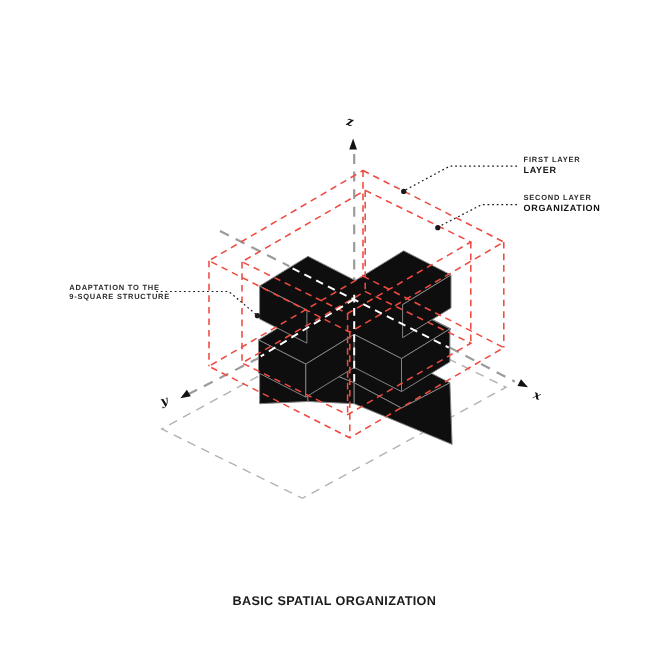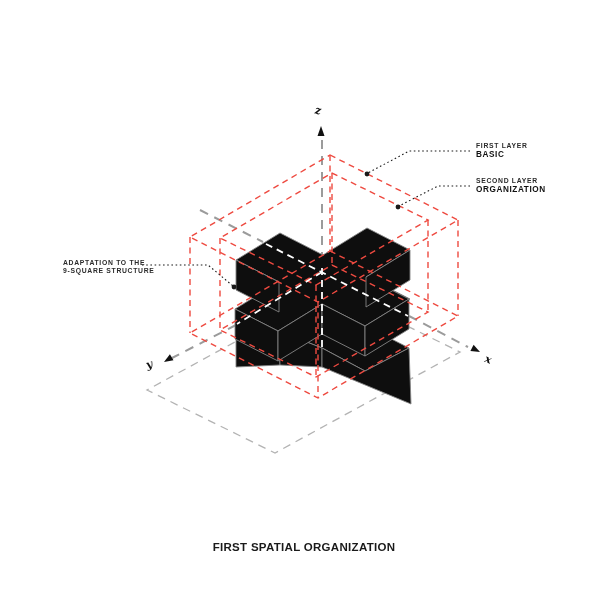--- a/index.html
+++ b/index.html
@@ -93,30 +93,30 @@
   </g>
   <g style="fill:var(--leader);">
     <circle cx="367" cy="174" r="2.4"></circle>
     <circle cx="398" cy="207" r="2.4"></circle>
     <circle cx="234" cy="287" r="2.4"></circle>
   </g>
 </svg>
 
 <div class="ann" style="left:476px;top:142px;">
   <div class="l1">FIRST LAYER</div>
-  <div class="l2">BASIC</div>
+  <div class="l2">LAYER</div>
 </div>
 <div class="ann" style="left:476px;top:177px;">
   <div class="l1">SECOND LAYER</div>
   <div class="l2">ORGANIZATION</div>
 </div>
 <div class="ann" style="left:63px;top:259px;">
   <div class="l1">ADAPTATION TO THE</div>
   <div class="l1">9-SQUARE STRUCTURE</div>
 </div>
 
 <div class="axis-label" style="left:315px;top:104px;transform:rotate(8deg);">z</div>
 <div class="axis-label" style="left:485px;top:353px;transform:rotate(18deg);">x</div>
 <div class="axis-label" style="left:146px;top:358px;transform:rotate(-18deg);">y</div>
 
-<div id="title">FIRST SPATIAL ORGANIZATION</div>
+<div id="title">BASIC SPATIAL ORGANIZATION</div>
 
 </div>
 
 </body></html>

